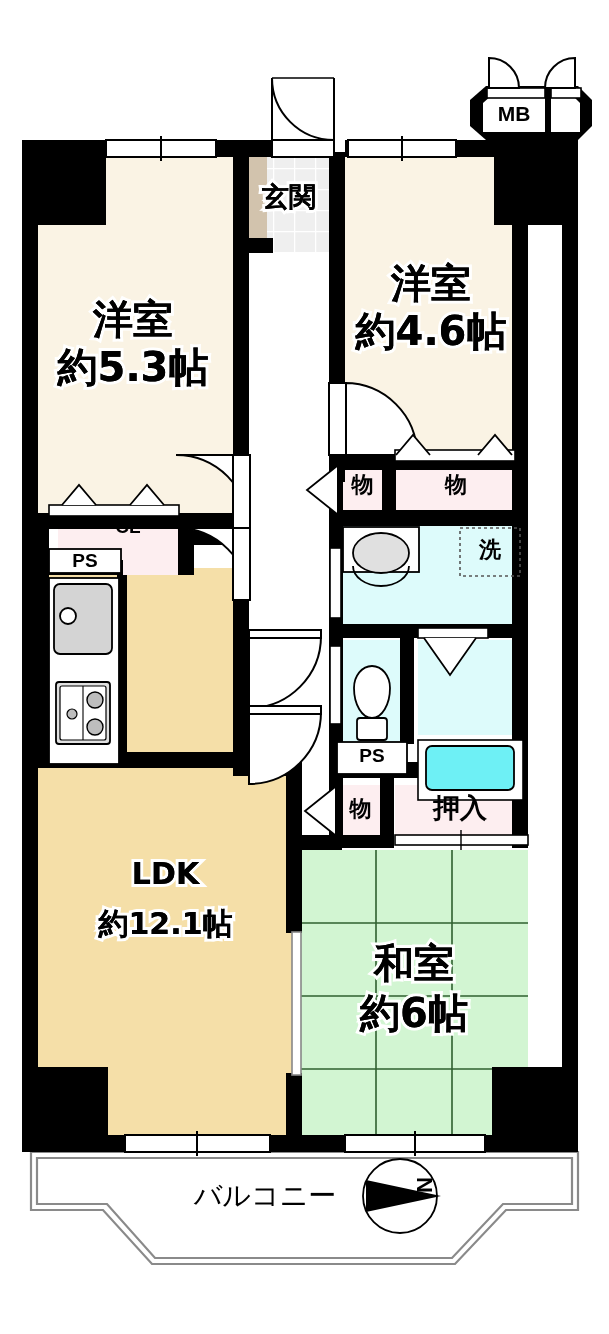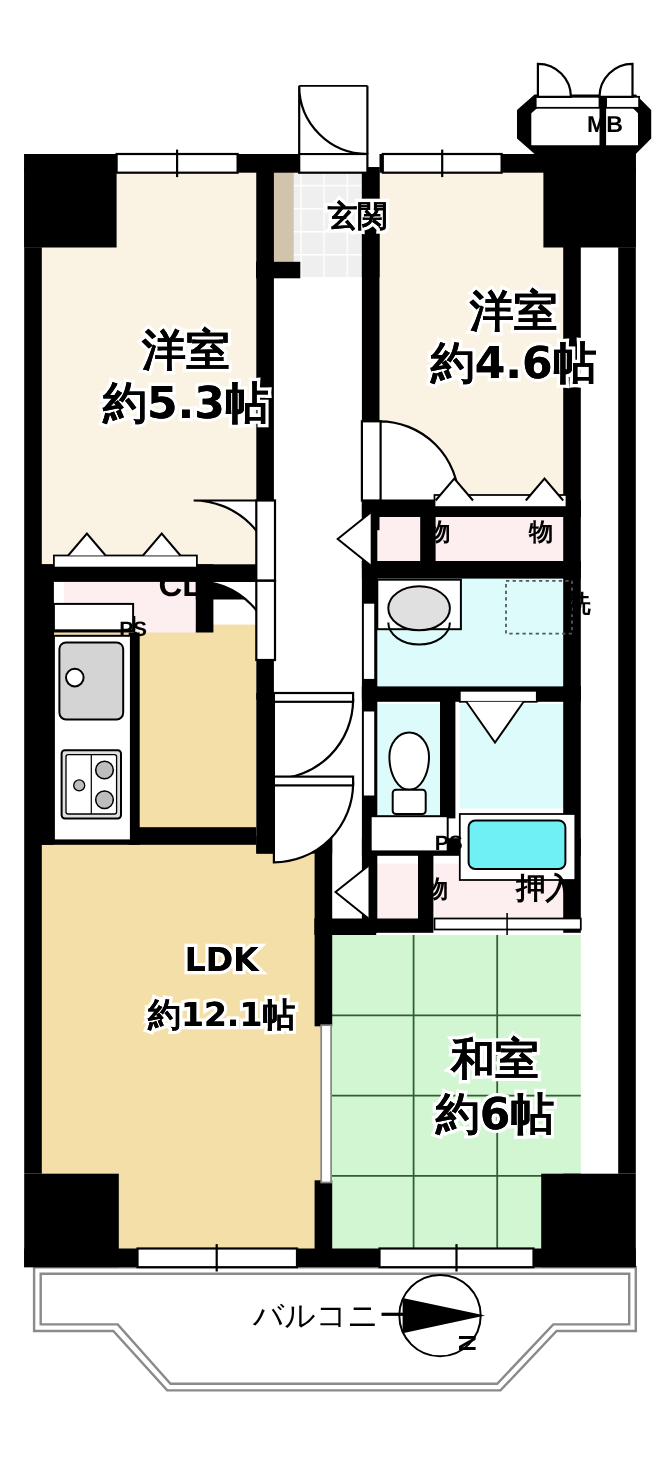--- a/index.html
+++ b/index.html
@@ -4,33 +4,33 @@
 <title>間取り図</title>
 <style>
   html,body{margin:0;padding:0;background:#ffffff;}
   body{font-family:"Liberation Sans","DejaVu Sans",sans-serif;}
   #stage{position:relative;width:609px;height:1334px;background:#ffffff;overflow:hidden;}
   #svgroot{position:absolute;left:0;top:0;width:609px;height:1334px;}
 
   
   .lab{position:absolute;text-align:center;color:#000;line-height:1.08;
        font-family:"DejaVu Sans","Liberation Sans",sans-serif;font-weight:700;
-       white-space:nowrap;pointer-events:none;padding-left:36px;}
+       white-space:nowrap;pointer-events:none;}
   .lab.out{ -webkit-text-stroke:6px #ffffff; paint-order:stroke fill;}
   .labwrap{position:absolute;}
   .stk{position:absolute;left:0;top:0;width:100%;text-align:center;}
 
   .t-room{font-size:40px;}
   .t-room2{font-size:40px;}
   .t-ldk{font-size:30px;}
   .t-small{font-size:27px;font-weight:700;}
   .t-tiny{font-size:22px;font-weight:700;}
   .t-mb{font-size:21px;font-weight:700;font-family:"Liberation Sans",sans-serif;}
-  .t-ps{font-size:19px;font-weight:700;font-family:"Liberation Sans",sans-serif;margin-top:12px;}
-  .t-cl{font-size:30px;font-weight:700;font-family:"Liberation Sans",sans-serif;}
+  .t-ps{font-size:19px;font-weight:700;font-family:"Liberation Sans",sans-serif;}
+  .t-cl{font-size:19px;font-weight:700;font-family:"Liberation Sans",sans-serif;}
   .t-balcony{font-size:28px;font-weight:400;}
   .t-n{font-size:22px;font-weight:700;font-family:"Liberation Sans",sans-serif;}
 </style>
 </head>
 <body>
 
 <div id="stage">
 
   <svg id="svgroot" viewBox="0 0 609 1334">
 

